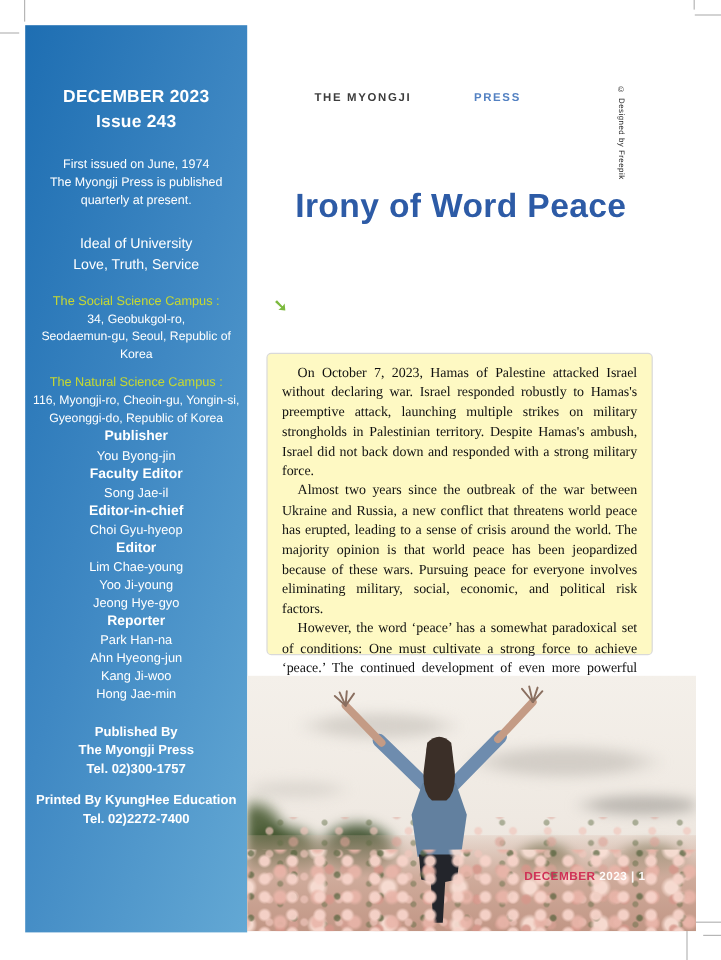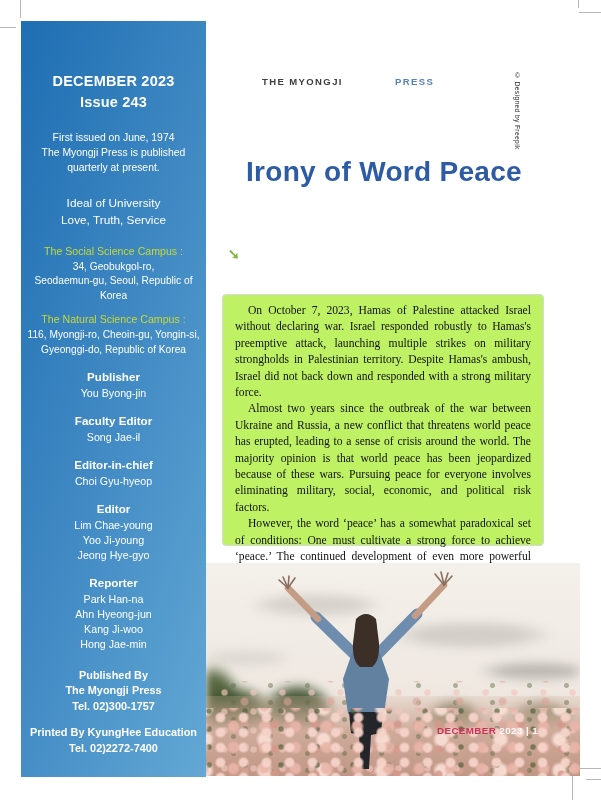--- a/index.html
+++ b/index.html
@@ -14,21 +14,21 @@
     position:absolute;left:21px;top:21px;width:185px;height:756px;
     background:linear-gradient(108deg,#1e6eb2 0%,#3f88c3 48%,#63a8d4 100%);
     color:#fff;text-align:center;
   }
   .issue{margin-top:50px;font-weight:bold;font-size:14.5px;line-height:1.45;letter-spacing:.2px;}
   .about{margin-top:18px;font-size:10.4px;line-height:1.42;}
   .ideal{margin-top:20px;font-size:11.8px;line-height:1.45;}
   .campus{margin-top:14px;font-size:10.2px;line-height:1.42;}
   .campus + .campus{margin-top:9px;}
   .campus-title{color:#c8d930;font-size:10.6px;margin-bottom:1px;}
-  .group{margin-top:13px;}
+  .group{margin-top:0;}
   .role{font-weight:bold;font-size:11.6px;margin-bottom:3px;}
   .name{font-size:10.7px;line-height:1.4;}
   .pubblock{margin-top:16px;font-weight:bold;font-size:10.9px;line-height:1.42;}
   .pubblock.printed{margin-top:11px;}
   
   .masthead{
     position:absolute;left:262px;top:76px;font-size:9.5px;font-weight:bold;
     letter-spacing:1.4px;color:#3c3c3c;white-space:nowrap;
   }
   .masthead .accent{color:#5381c2;padding-left:48px;}
@@ -42,21 +42,21 @@
   }
   .byline{
     position:absolute;left:228px;top:246px;font-size:11px;font-weight:bold;
     font-style:italic;color:#111;display:flex;align-items:center;gap:5px;
   }
   .byline .arrow{color:#7cb93e;font-style:normal;font-size:14px;line-height:1;transform:translateY(1px);}
   
   .article-box{
     position:absolute;left:222px;top:294px;width:322px;height:252px;
     box-sizing:border-box;border:1px solid #d9d9d9;border-radius:4px;
-    background:#bef264;padding:8px 12px 6px 12px;
+    background:#fef9c3;padding:8px 12px 6px 12px;
     font-family:"Liberation Serif",serif;font-size:11.6px;line-height:16.4px;
     color:#101010;text-align:justify;
   }
   .article-box p{margin:0;text-indent:13px;}
   .endmark{color:#c3392f;font-weight:bold;font-style:italic;font-size:9.5px;letter-spacing:-.5px;}
   
   .photo{position:absolute;left:206px;top:563px;width:374px;height:213px;overflow:hidden;}
   .sky{position:absolute;inset:0;background:linear-gradient(#f4f0ea 0%,#efe9e2 55%,#e9dfd6 100%);}
   .clouds{position:absolute;inset:0;filter:blur(5px);
     background:

